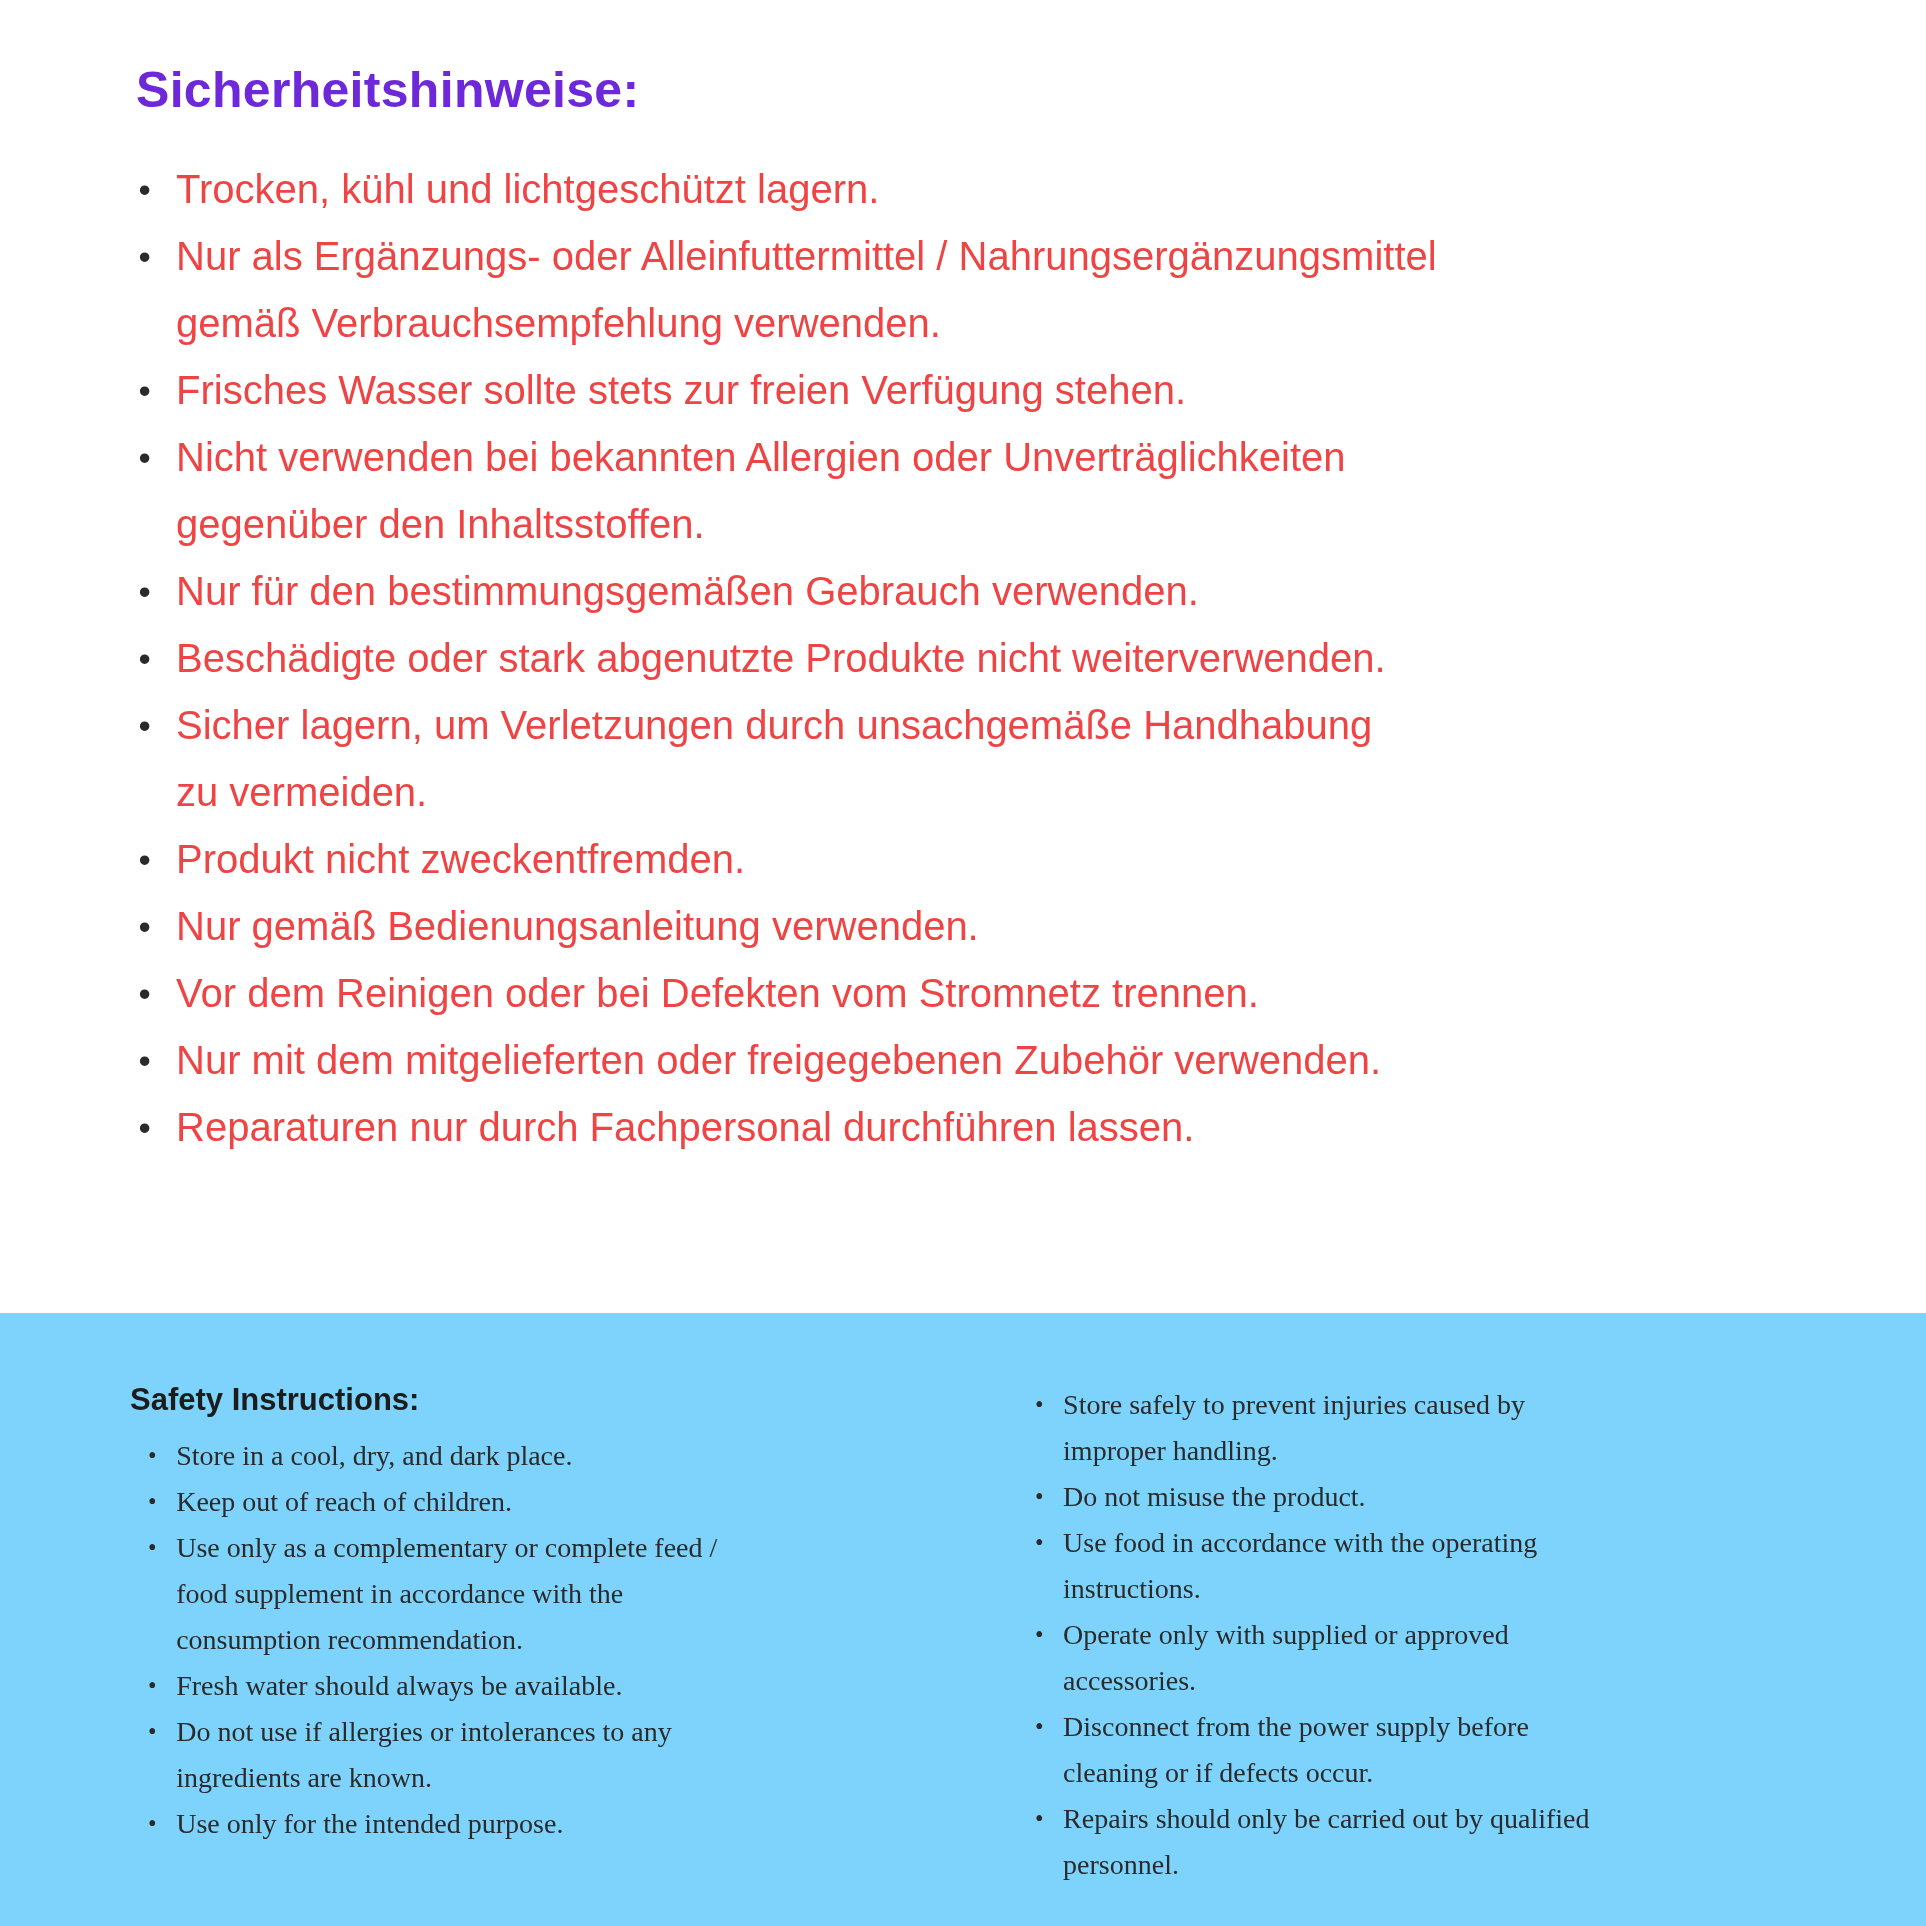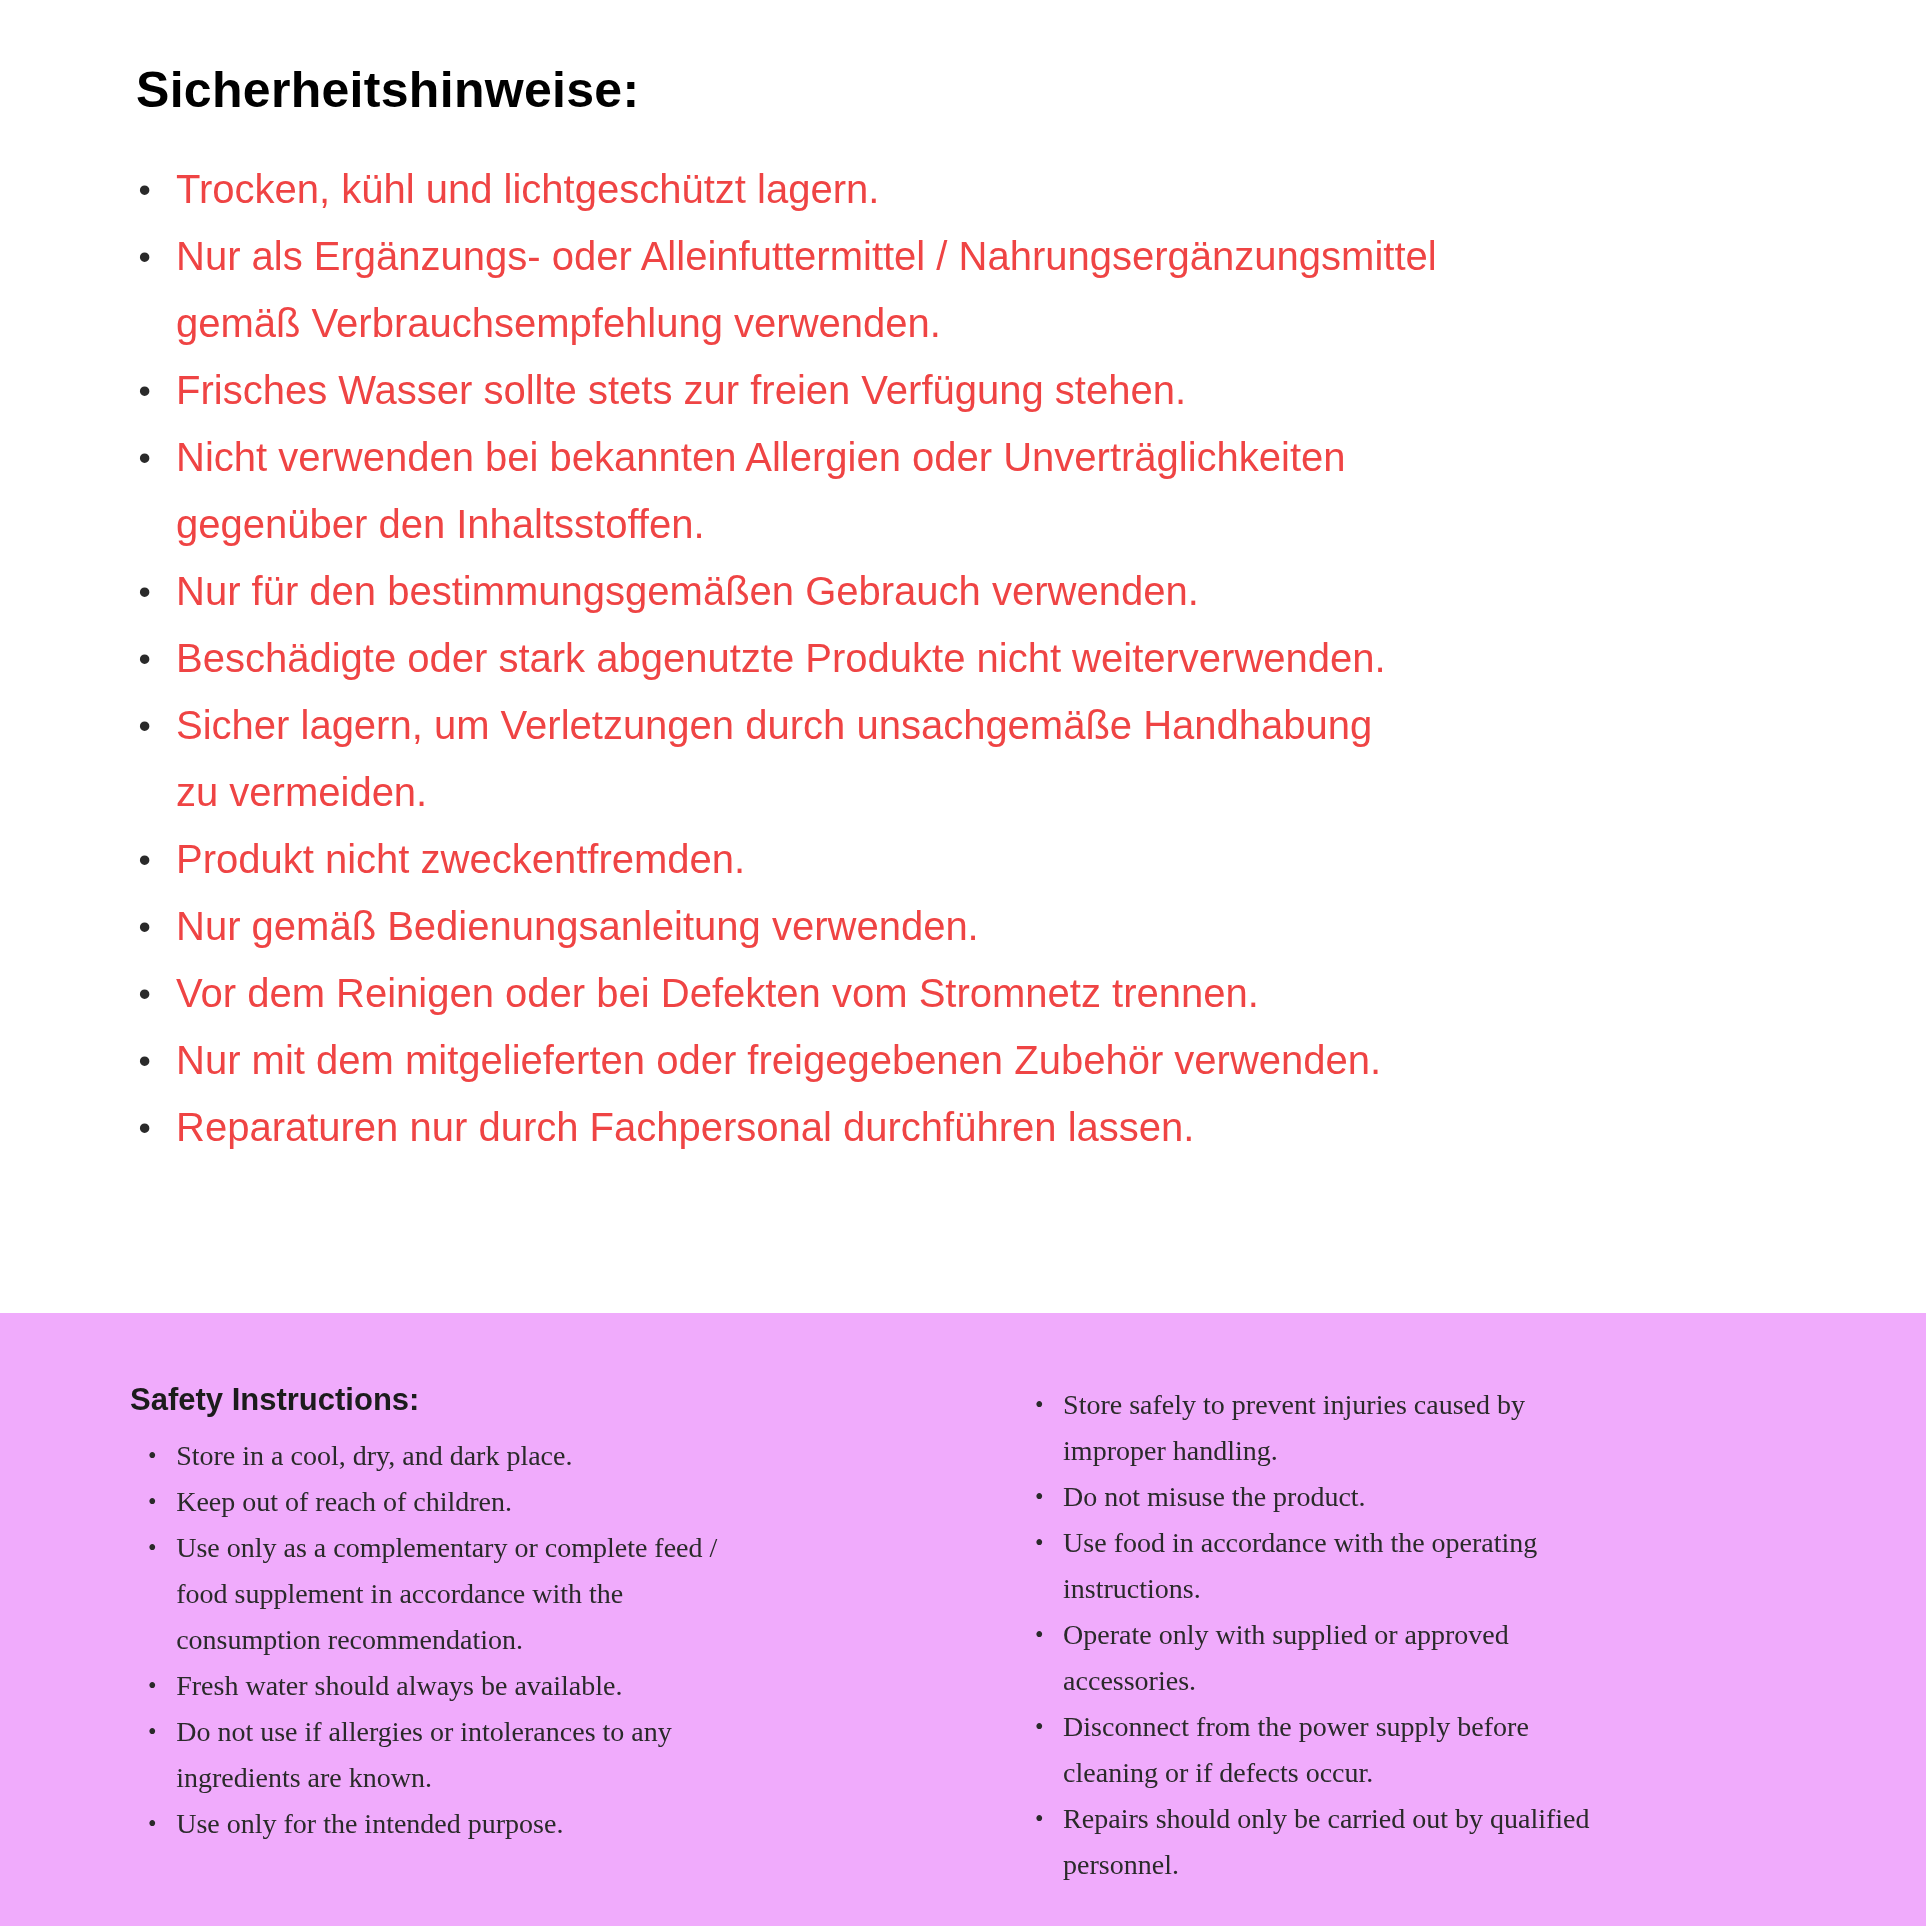--- a/index.html
+++ b/index.html
@@ -21,21 +21,21 @@
   
   .german-section {
     box-sizing: border-box;
     padding: 61px 96px 0 136px;
   }
   .german-title {
     margin: 0 0 37px 0;
     font-size: 50px;
     font-weight: 700;
     letter-spacing: 0.3px;
-    color: #000000;
+    color: #6d28d9;
   }
   ul.bullet-list {
     list-style: none;
     margin: 0;
     padding: 0;
   }
   .de-list {
     max-width: 1669px;
     font-size: 40px;
     line-height: 67px;
@@ -56,21 +56,21 @@
     color: #2a2a2a;
   }
 
   
   .english-section {
     position: absolute;
     left: 0;
     right: 0;
     top: 1313px;
     bottom: 0;
-    background: #f0abfc;
+    background: #7dd3fc;
     box-sizing: border-box;
     padding: 69px 77px 0 130px;
     display: flex;
     align-items: flex-start;
   }
   .col-left {
     width: 892px;
     flex: 0 0 auto;
   }
   .col-right {

